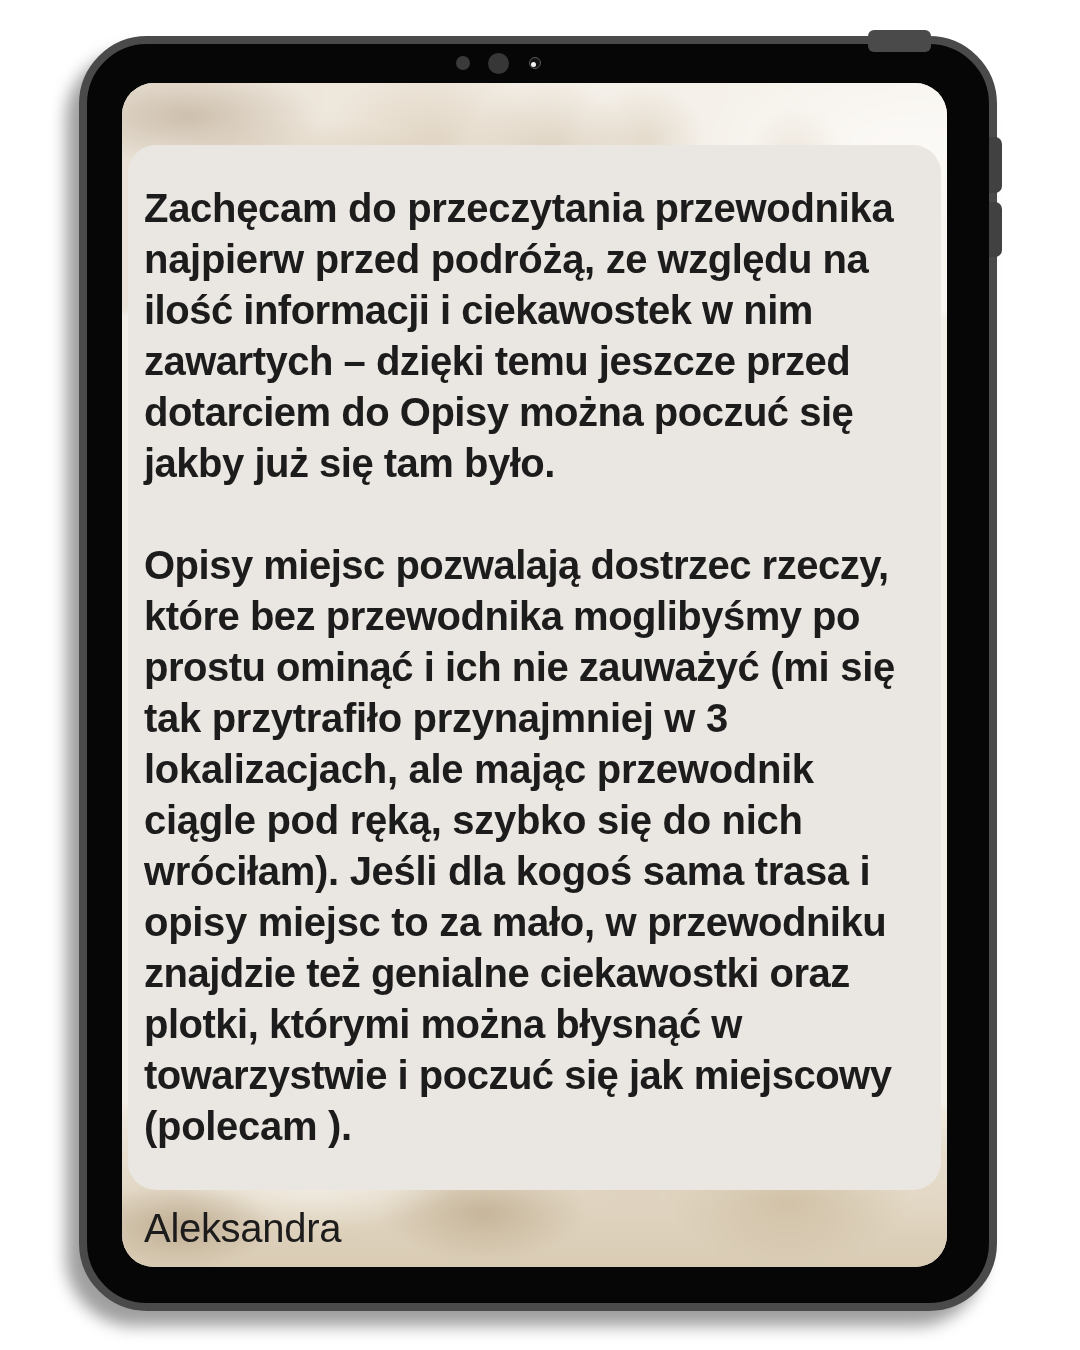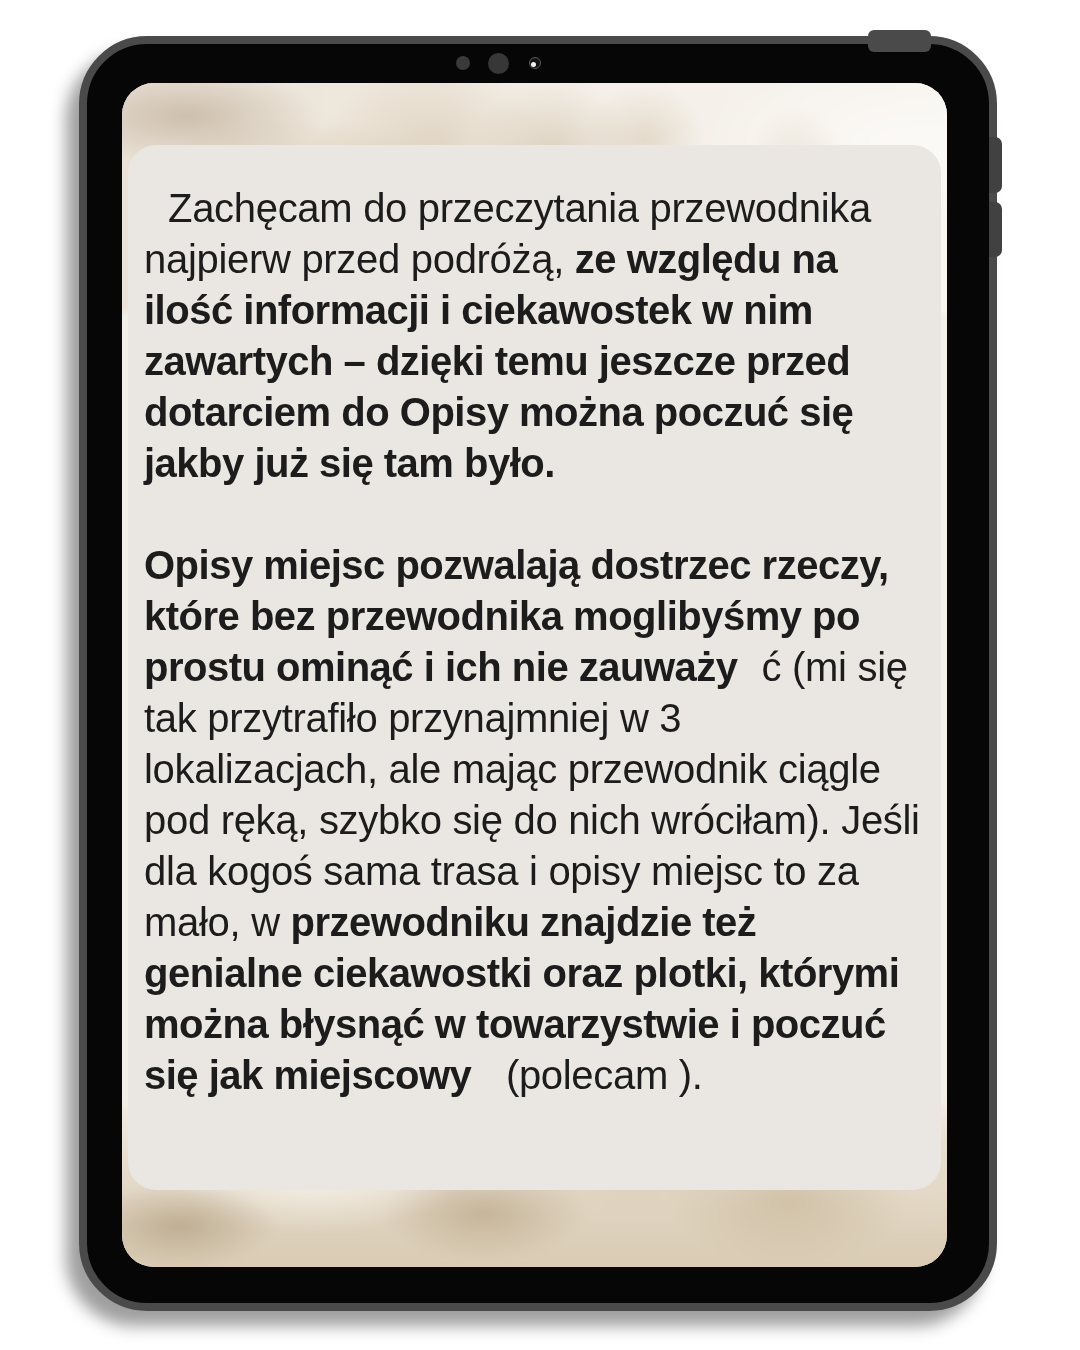--- a/index.html
+++ b/index.html
@@ -64,21 +64,21 @@
   .card{
     position:absolute;left:6px;top:62px;width:813px;height:1045px;
     box-sizing:border-box;border-radius:28px;background:#eae6e1;
     padding:38px 18px 0 16px;
     color:#1d1c1c;
   }
   .card p{
     margin:0 0 51px 0;
     font-size:40px;line-height:51px;letter-spacing:-0.3px;
   }
-  .reg{font-weight:400;margin-left:24px;}
+  .reg{font-weight:700;}
   .b{font-weight:700;letter-spacing:-0.5px;}
   .signature{font-size:37px;font-weight:400;margin:0;}
 </style>
 </head>
 <body>
 
 <div class="stage">
   <div class="tablet">
     <div class="power-btn"></div>
     <div class="vol-btn vol-1"></div>
@@ -89,16 +89,17 @@
       <span class="cam cam-3">
           <i class="glint"></i>
         </span>
     </div>
     <div class="screen">
       <div class="bg-top"></div>
       <div class="bg-bottom"></div>
       <div class="card">
         <p><span class="reg">Zachęcam do przeczytania przewodnika najpierw przed podróżą, </span><span class="b">ze względu na ilość informacji i ciekawostek w nim zawartych – dzięki temu jeszcze przed dotarciem do Opisy można poczuć się jakby już się tam było.</span></p>
         <p><span class="b">Opisy miejsc pozwalają dostrzec rzeczy, które bez przewodnika moglibyśmy po prostu ominąć i ich nie zauważy</span><span class="reg">ć (mi się tak przytrafiło przynajmniej w 3 lokalizacjach, ale mając przewodnik ciągle pod ręką, szybko się do nich wróciłam). Jeśli dla kogoś sama trasa i opisy miejsc to za mało, w </span><span class="b">przewodniku znajdzie też genialne ciekawostki oraz plotki, którymi można błysnąć w towarzystwie i poczuć się jak miejscowy </span><span class="reg">(polecam ).</span></p>
+        <p class="signature">Aleksandra</p>
       </div>
     </div>
   </div>
 </div>
 
 </body></html>

